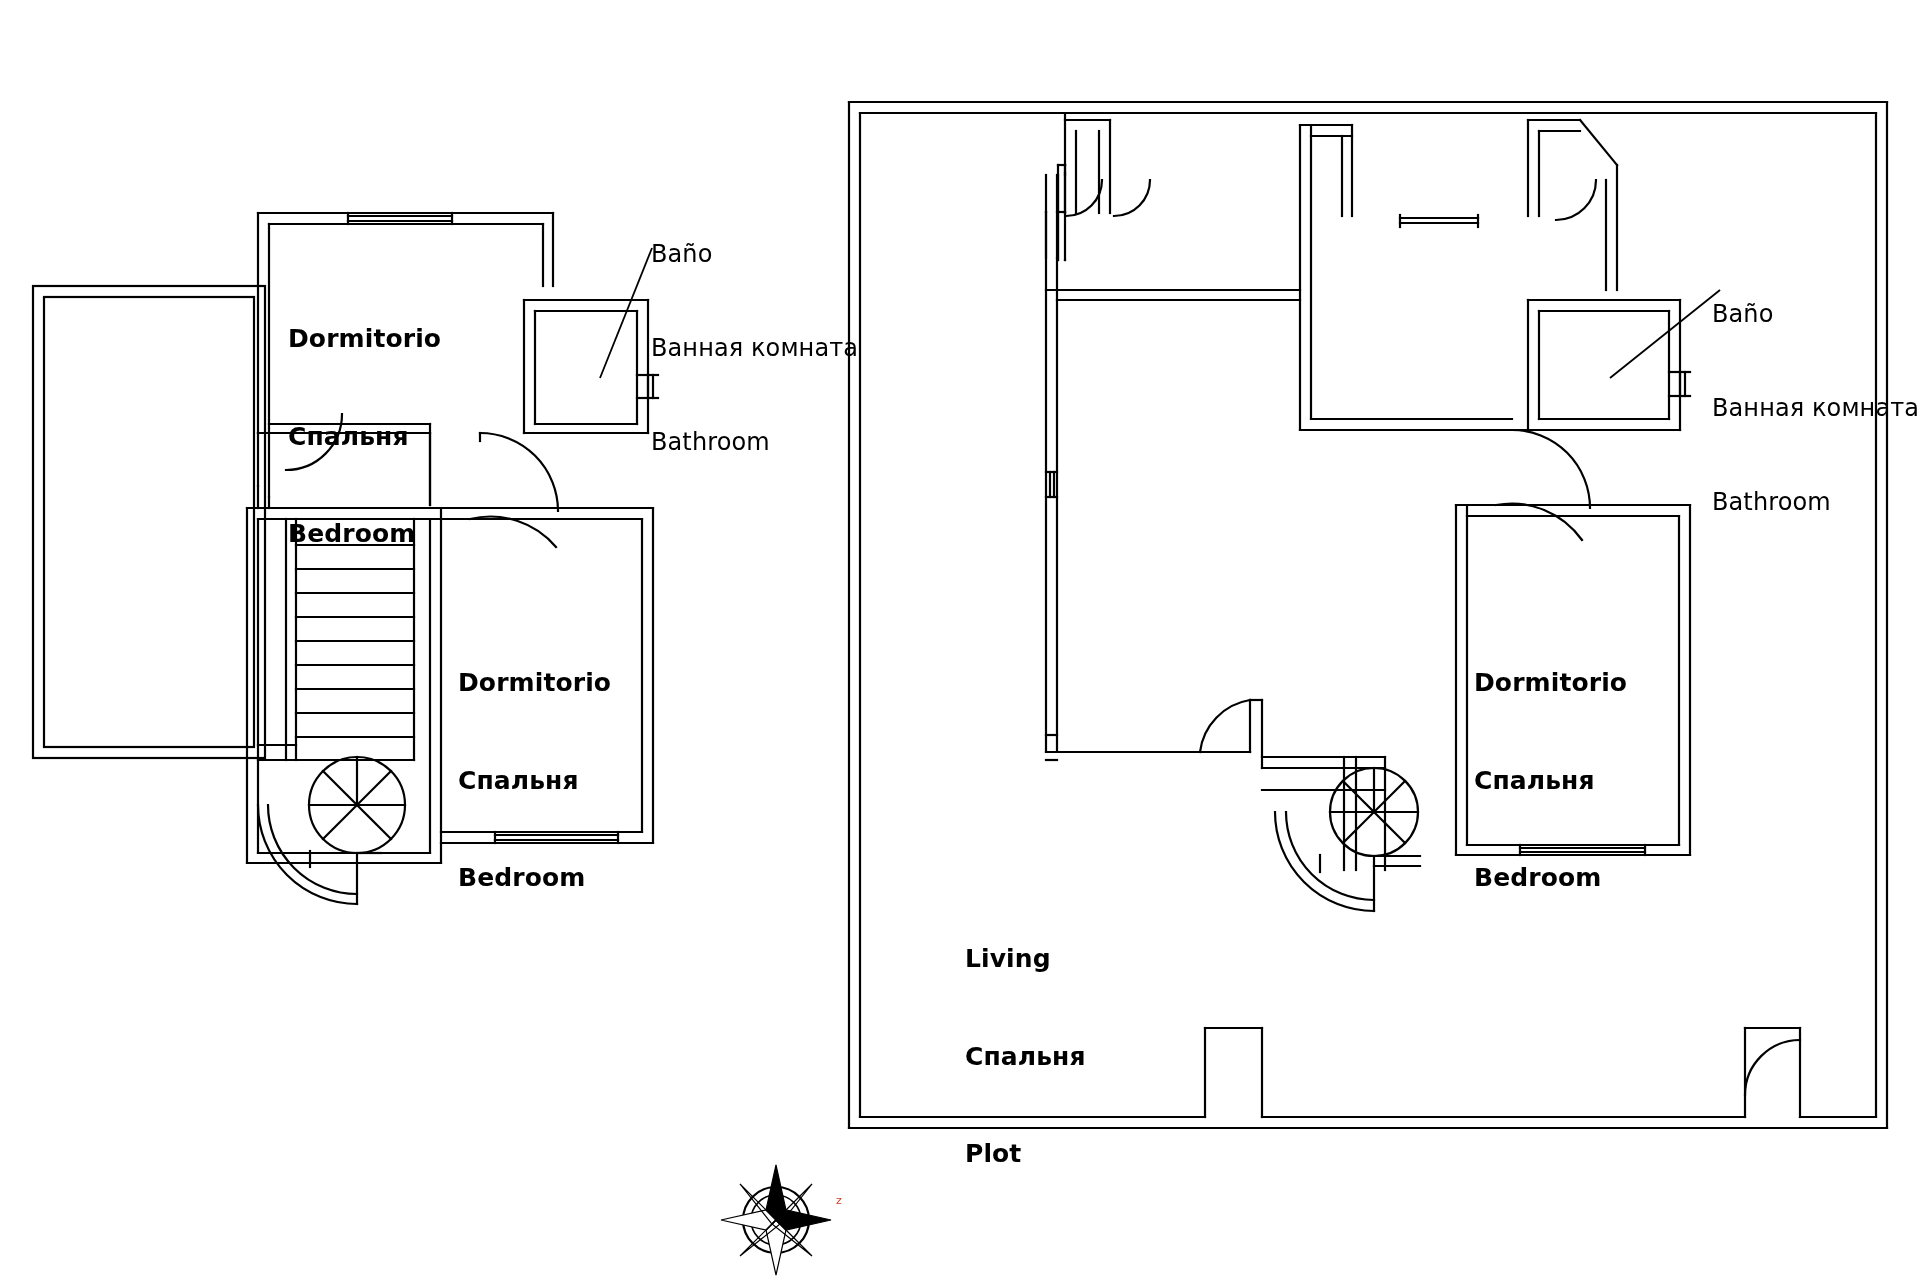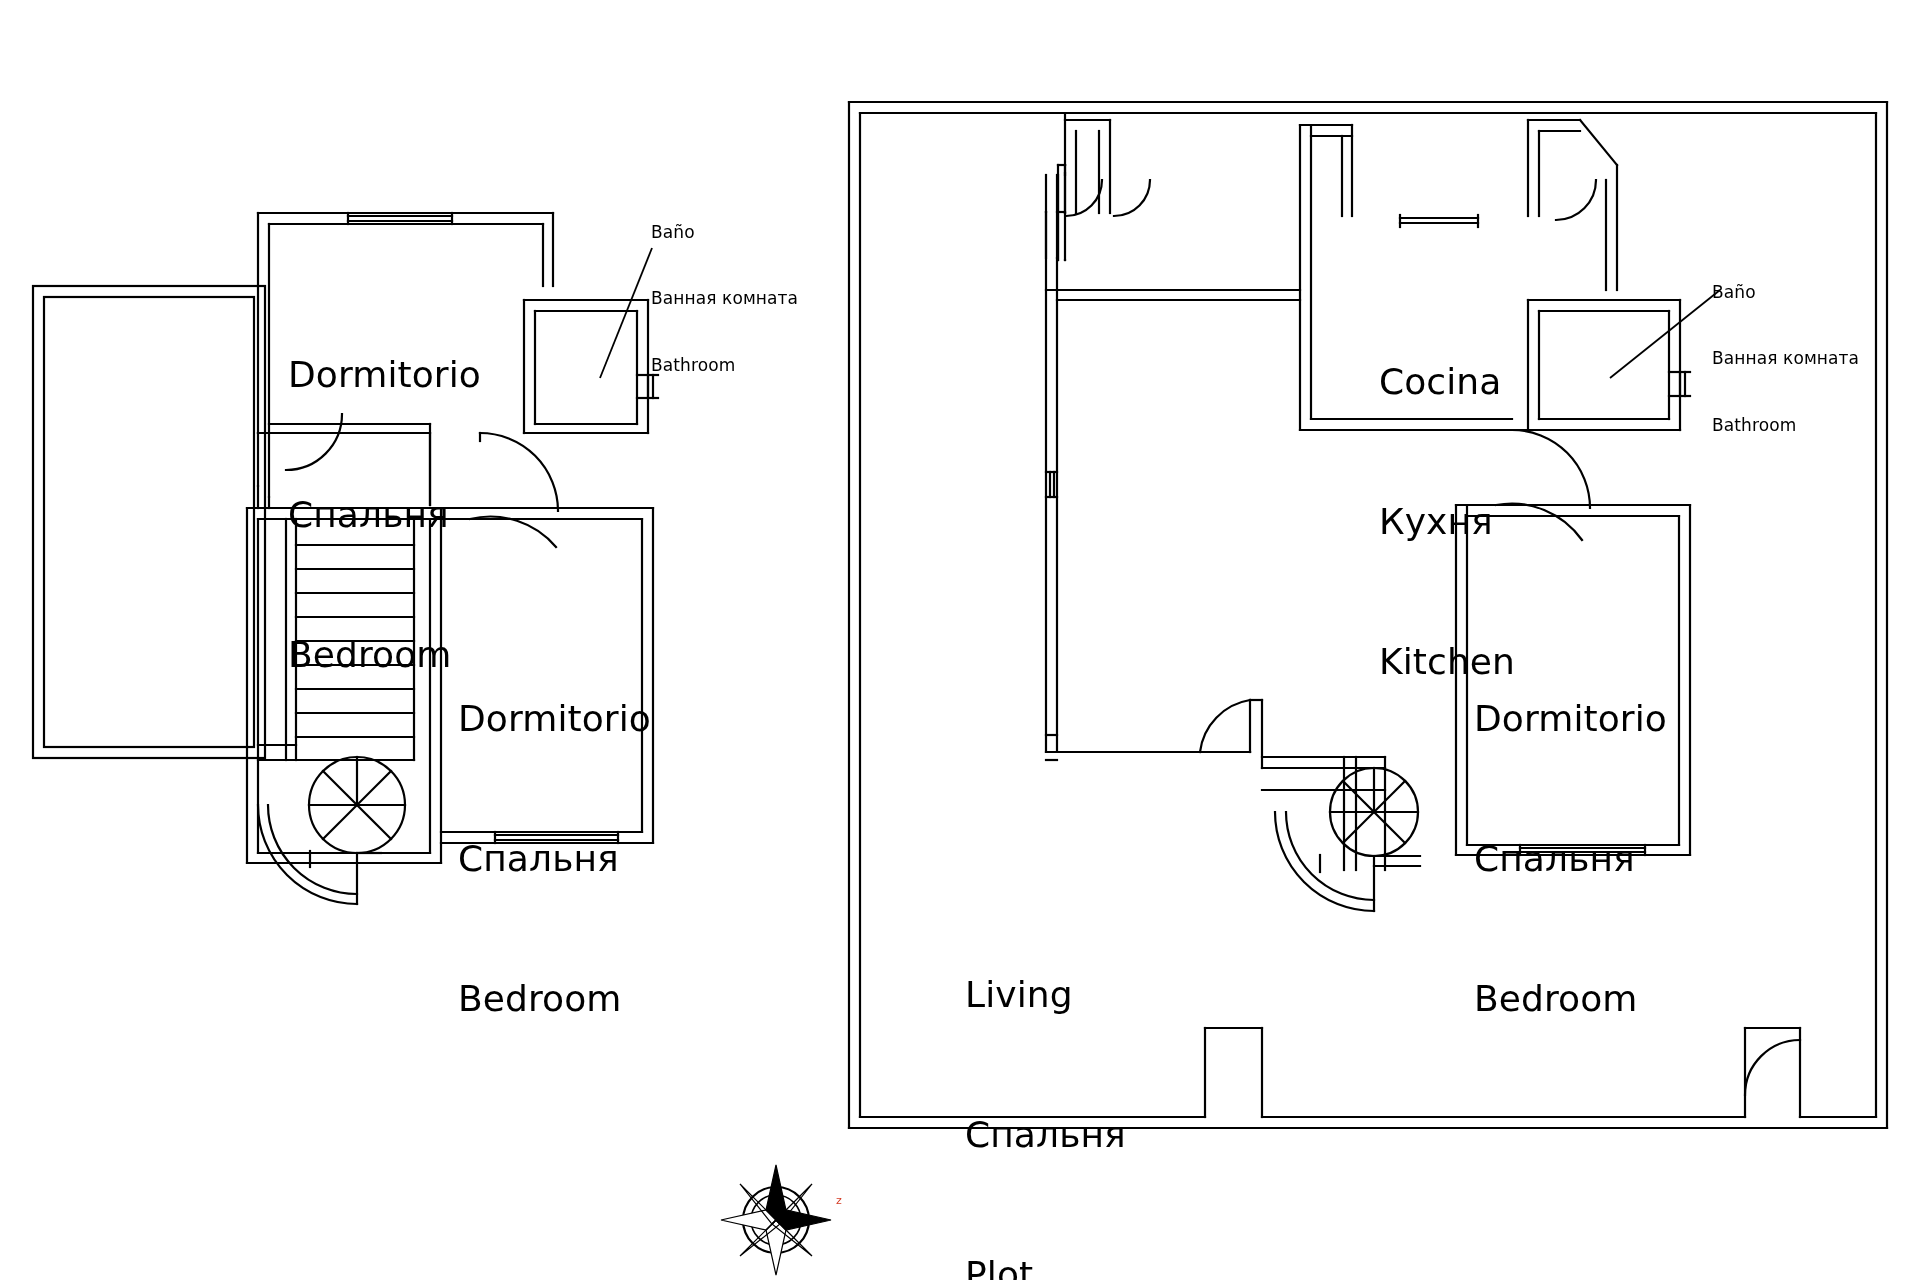--- a/index.html
+++ b/index.html
@@ -29,24 +29,25 @@
     width: 1920px;
     height: 1280px;
   }
   .lbl {
     position: absolute;
     white-space: pre;
     line-height: 1.30;
     letter-spacing: 0.1px;
   }
   .lbl-room {
-    font-size: 36px;
+    font-size: 25px;
+    font-weight: bold;
   }
   .lbl-small {
-    font-size: 17px;
+    font-size: 24px;
   }
   .lbl-line {
     display: block;
   }
 </style>
 </head>
 <body>
 
 <div id="plan-root">
 
@@ -341,25 +342,20 @@
     <span class="lbl-line">Спальня</span>
     <span class="lbl-line">Bedroom</span>
   </div>
 
   <div class="lbl lbl-small" style="left:651px; top:177px;">
     <span class="lbl-line">Baño</span>
     <span class="lbl-line">Ванная комната</span>
     <span class="lbl-line">Bathroom</span>
   </div>
 
-  <div class="lbl lbl-room" style="left:1379px; top:265px;">
-    <span class="lbl-line">Cocina</span>
-    <span class="lbl-line">Кухня</span>
-    <span class="lbl-line">Kitchen</span>
-  </div>
 
 
   <div class="lbl lbl-room" style="left:1474px; top:602px;">
     <span class="lbl-line">Dormitorio</span>
     <span class="lbl-line">Спальня</span>
     <span class="lbl-line">Bedroom</span>
   </div>
 
   <div class="lbl lbl-small" style="left:1712px; top:237px;">
     <span class="lbl-line">Baño</span>

